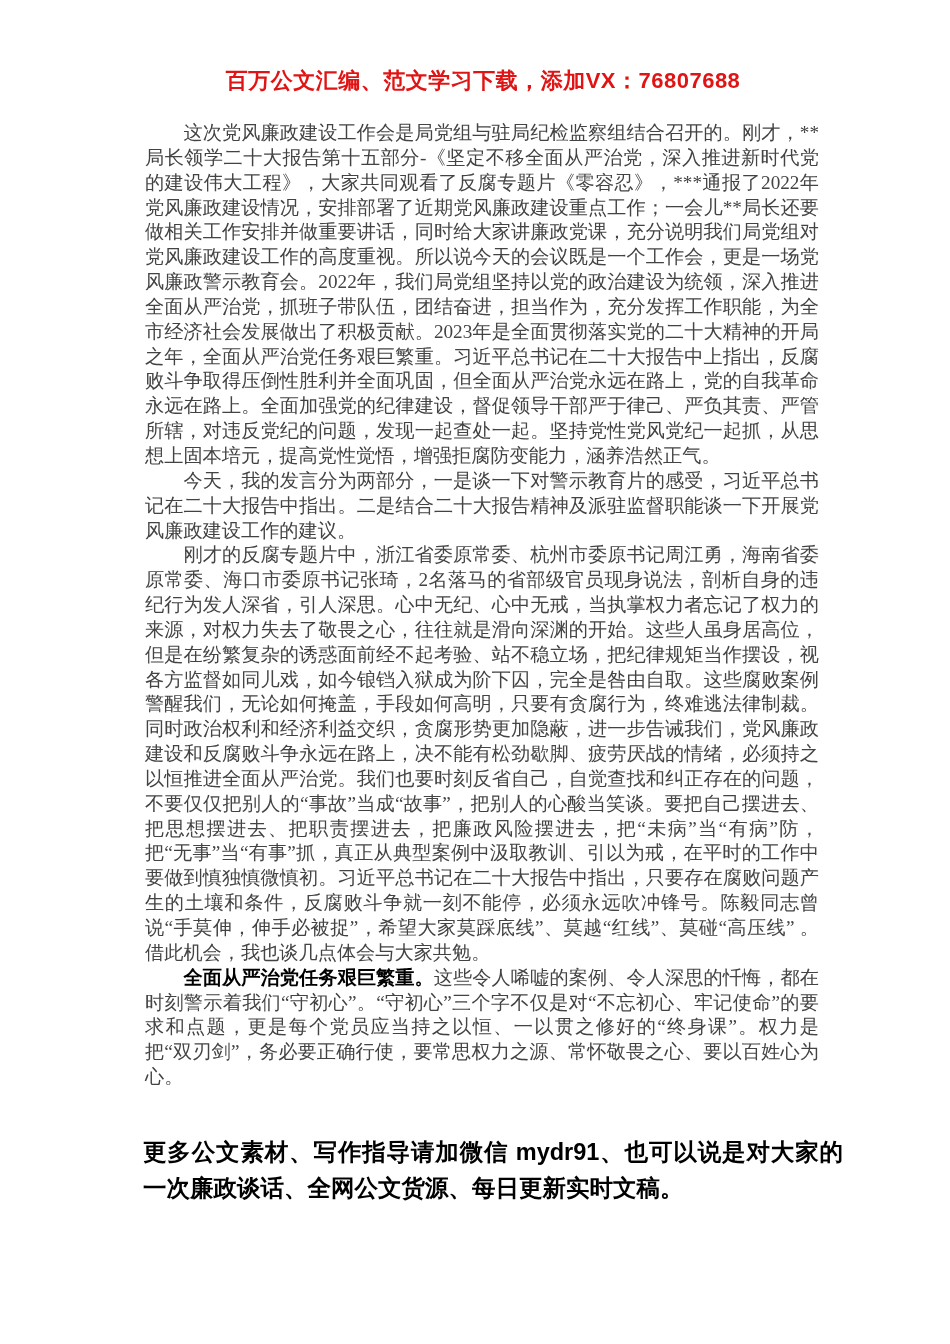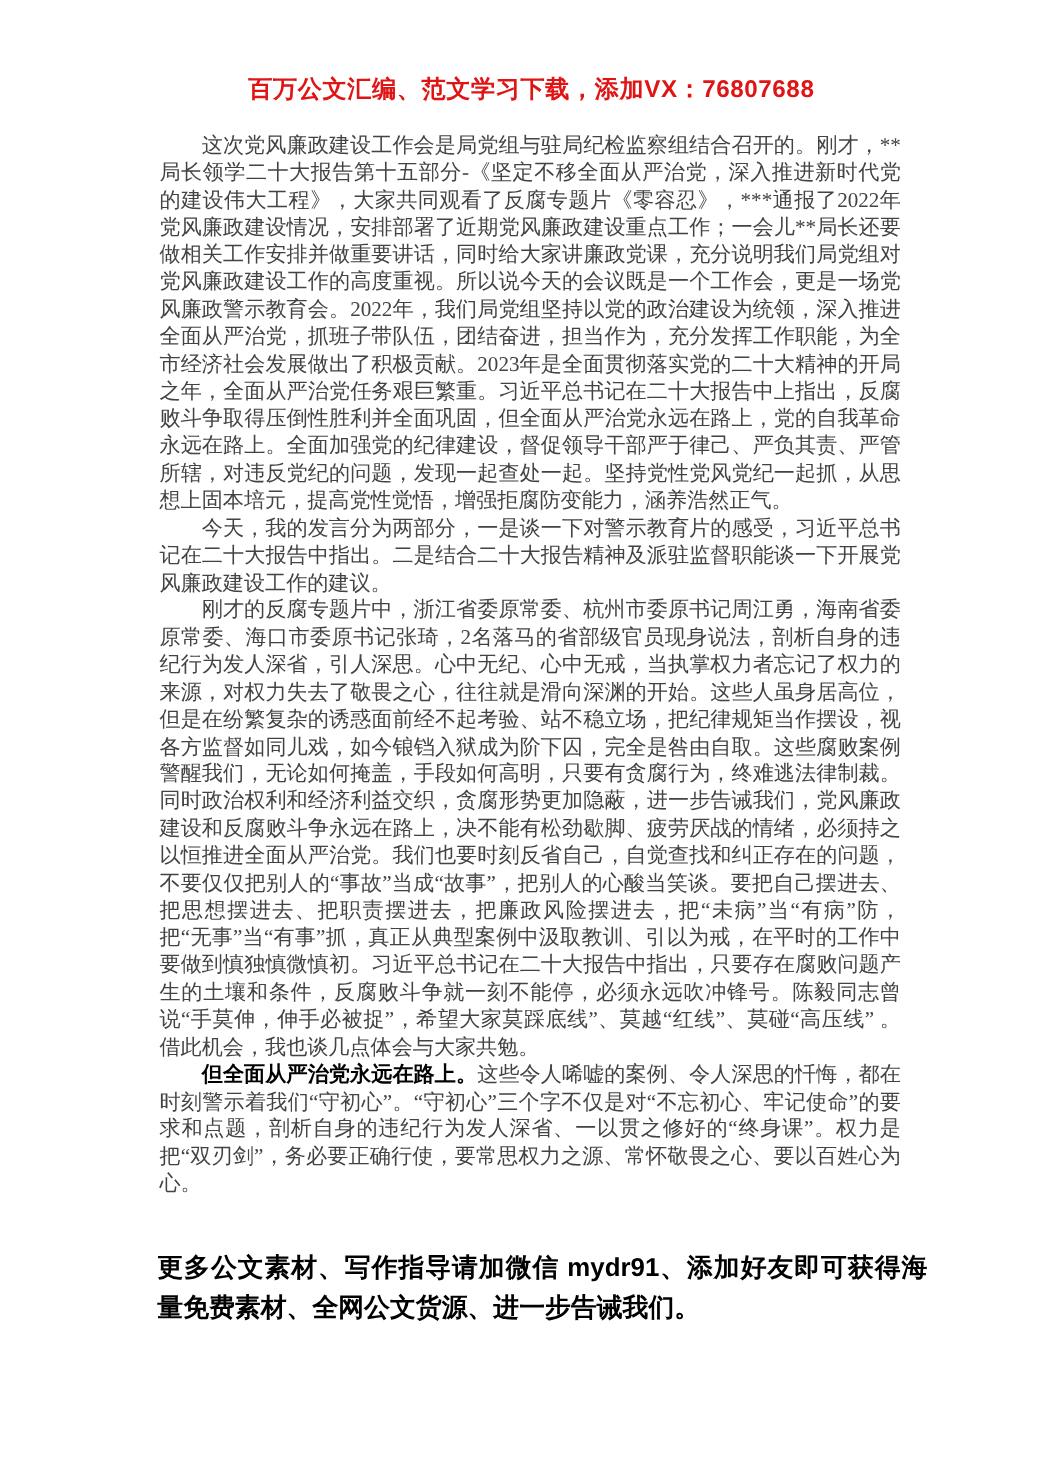--- a/index.html
+++ b/index.html
@@ -62,18 +62,18 @@
 <body>
 
 <div class="page">
 
   <div class="notice-top">百万公文汇编、范文学习下载，添加VX：76807688</div>
 
   <div class="doc-body">
       <p class="para"><span class="text-run">这次党风廉政建设工作会是局党组与驻局纪检监察组结合召开的。刚才，**局长领学二十大报告第十五部分-《坚定不移全面从严治党，深入推进新时代党的建设伟大工程》，大家共同观看了反腐专题片《零容忍》，***通报了2022年党风廉政建设情况，安排部署了近期党风廉政建设重点工作；一会儿**局长还要做相关工作安排并做重要讲话，同时给大家讲廉政党课，充分说明我们局党组对党风廉政建设工作的高度重视。所以说今天的会议既是一个工作会，更是一场党风廉政警示教育会。2022年，我们局党组坚持以党的政治建设为统领，深入推进全面从严治党，抓班子带队伍，团结奋进，担当作为，充分发挥工作职能，为全市经济社会发展做出了积极贡献。2023年是全面贯彻落实党的二十大精神的开局之年，全面从严治党任务艰巨繁重。习近平总书记在二十大报告中上指出，反腐败斗争取得压倒性胜利并全面巩固，但全面从严治党永远在路上，党的自我革命永远在路上。全面加强党的纪律建设，督促领导干部严于律己、严负其责、严管所辖，对违反党纪的问题，发现一起查处一起。坚持党性党风党纪一起抓，从思想上固本培元，提高党性觉悟，增强拒腐防变能力，涵养浩然正气。</span></p>
       <p class="para"><span class="text-run">今天，我的发言分为两部分，一是谈一下对警示教育片的感受，习近平总书记在二十大报告中指出。二是结合二十大报告精神及派驻监督职能谈一下开展党风廉政建设工作的建议。</span></p>
       <p class="para"><span class="text-run">刚才的反腐专题片中，浙江省委原常委、杭州市委原书记周江勇，海南省委原常委、海口市委原书记张琦，2名落马的省部级官员现身说法，剖析自身的违纪行为发人深省，引人深思。心中无纪、心中无戒，当执掌权力者忘记了权力的来源，对权力失去了敬畏之心，往往就是滑向深渊的开始。这些人虽身居高位，但是在纷繁复杂的诱惑面前经不起考验、站不稳立场，把纪律规矩当作摆设，视各方监督如同儿戏，如今锒铛入狱成为阶下囚，完全是咎由自取。这些腐败案例警醒我们，无论如何掩盖，手段如何高明，只要有贪腐行为，终难逃法律制裁。同时政治权利和经济利益交织，贪腐形势更加隐蔽，进一步告诫我们，党风廉政建设和反腐败斗争永远在路上，决不能有松劲歇脚、疲劳厌战的情绪，必须持之以恒推进全面从严治党。我们也要时刻反省自己，自觉查找和纠正存在的问题，不要仅仅把别人的“事故”当成“故事”，把别人的心酸当笑谈。要把自己摆进去、把思想摆进去、把职责摆进去，把廉政风险摆进去，把“未病”当“有病”防，把“无事”当“有事”抓，真正从典型案例中汲取教训、引以为戒，在平时的工作中要做到慎独慎微慎初。习近平总书记在二十大报告中指出，只要存在腐败问题产生的土壤和条件，反腐败斗争就一刻不能停，必须永远吹冲锋号。陈毅同志曾说“手莫伸，伸手必被捉”，希望大家莫踩底线”、莫越“红线”、莫碰“高压线” 。借此机会，我也谈几点体会与大家共勉。</span></p>
-      <p class="para"><span class="bold-run">但全面从严治党永远在路上。</span><span class="text-run">这些令人唏嘘的案例、令人深思的忏悔，都在时刻警示着我们“守初心”。“守初心”三个字不仅是对“不忘初心、牢记使命”的要求和点题，剖析自身的违纪行为发人深省、一以贯之修好的“终身课”。权力是把“双刃剑”，务必要正确行使，要常思权力之源、常怀敬畏之心、要以百姓心为心。</span></p>
+      <p class="para"><span class="bold-run">全面从严治党任务艰巨繁重。</span><span class="text-run">这些令人唏嘘的案例、令人深思的忏悔，都在时刻警示着我们“守初心”。“守初心”三个字不仅是对“不忘初心、牢记使命”的要求和点题，更是每个党员应当持之以恒、一以贯之修好的“终身课”。权力是把“双刃剑”，务必要正确行使，要常思权力之源、常怀敬畏之心、要以百姓心为心。</span></p>
     </div>
 
-  <div class="notice-bottom">更多公文素材、写作指导请加微信 mydr91、添加好友即可获得海量免费素材、全网公文货源、进一步告诫我们。</div>
+  <div class="notice-bottom">更多公文素材、写作指导请加微信 mydr91、也可以说是对大家的一次廉政谈话、全网公文货源、每日更新实时文稿。</div>
 
 </div>
 
 </body></html>

